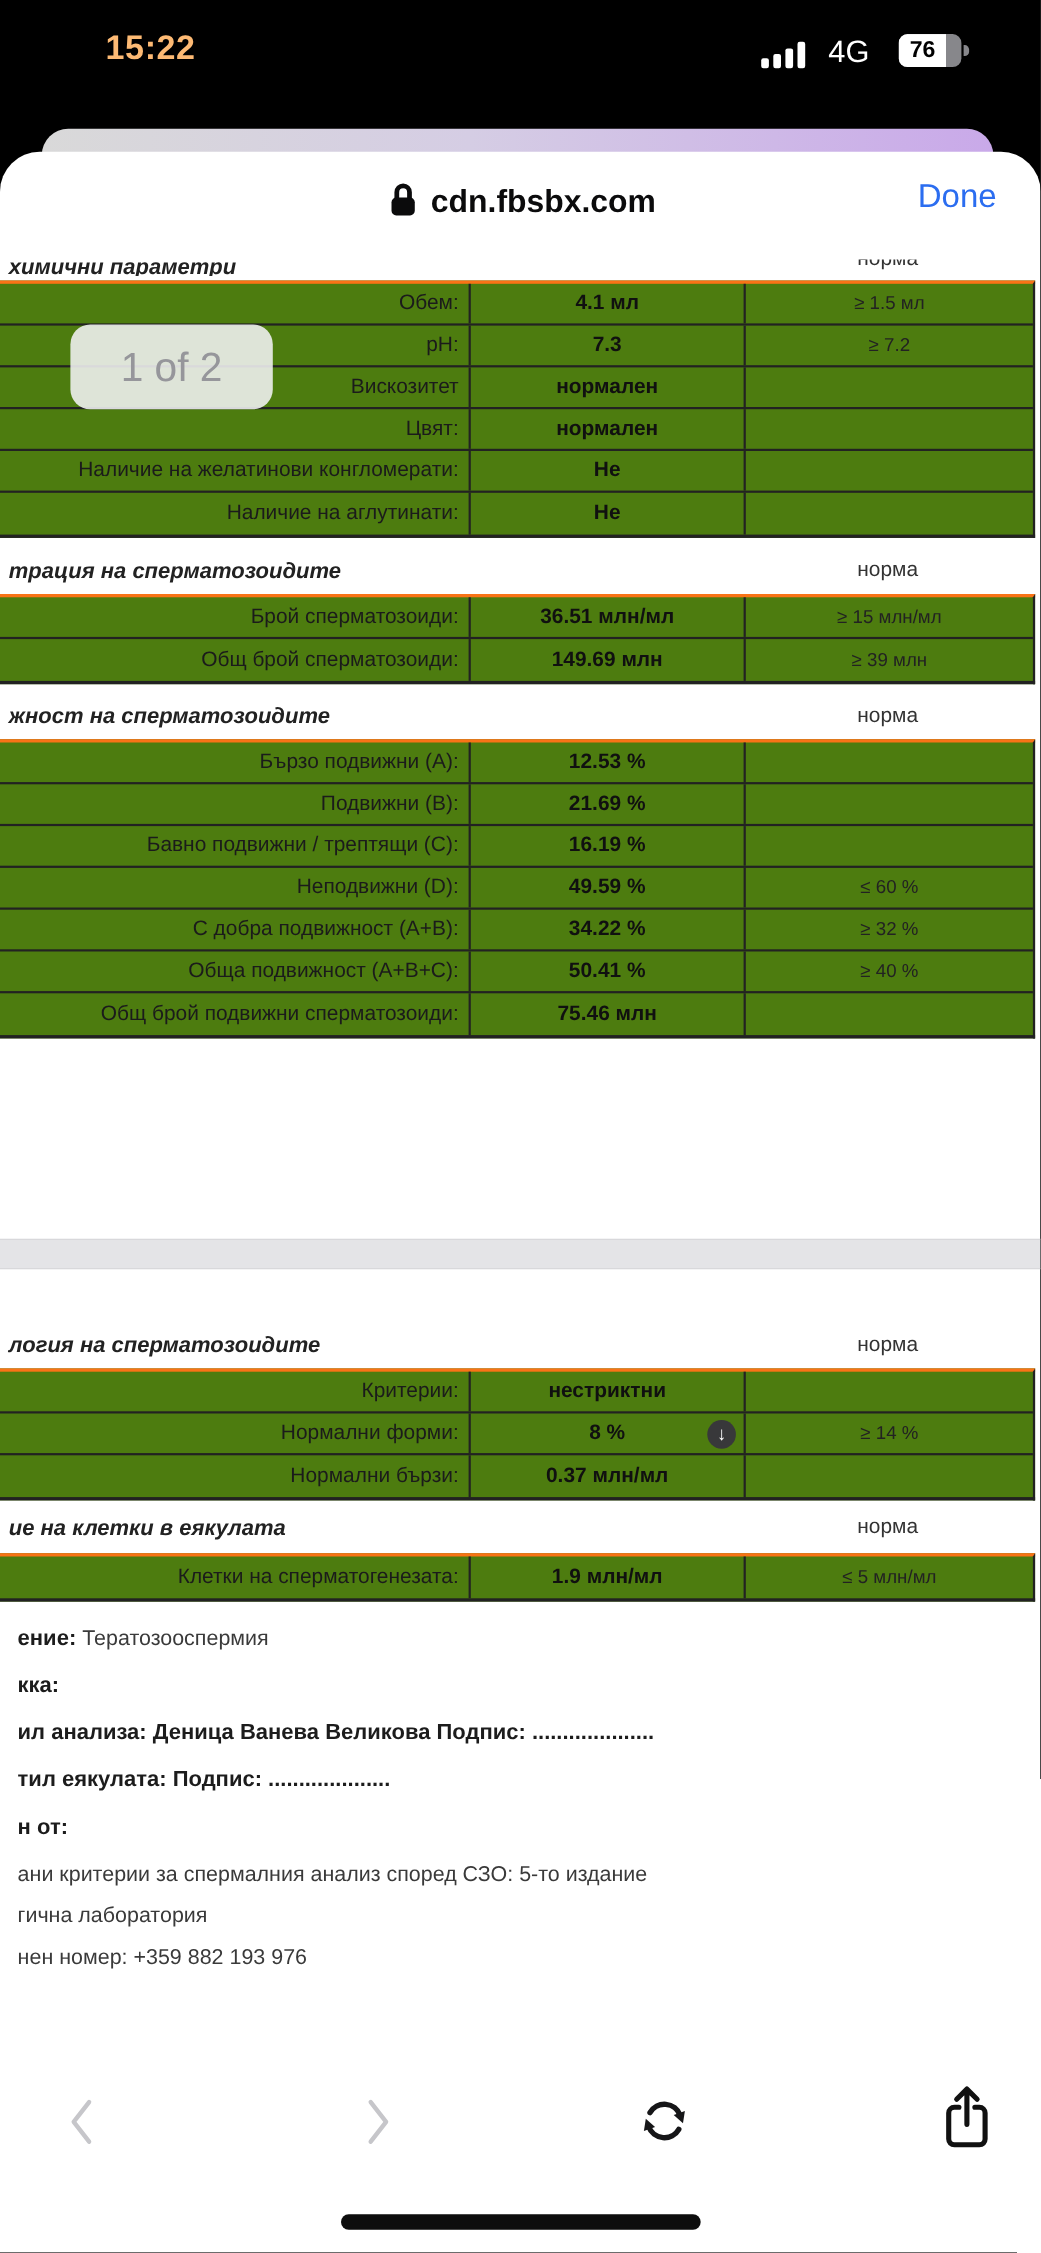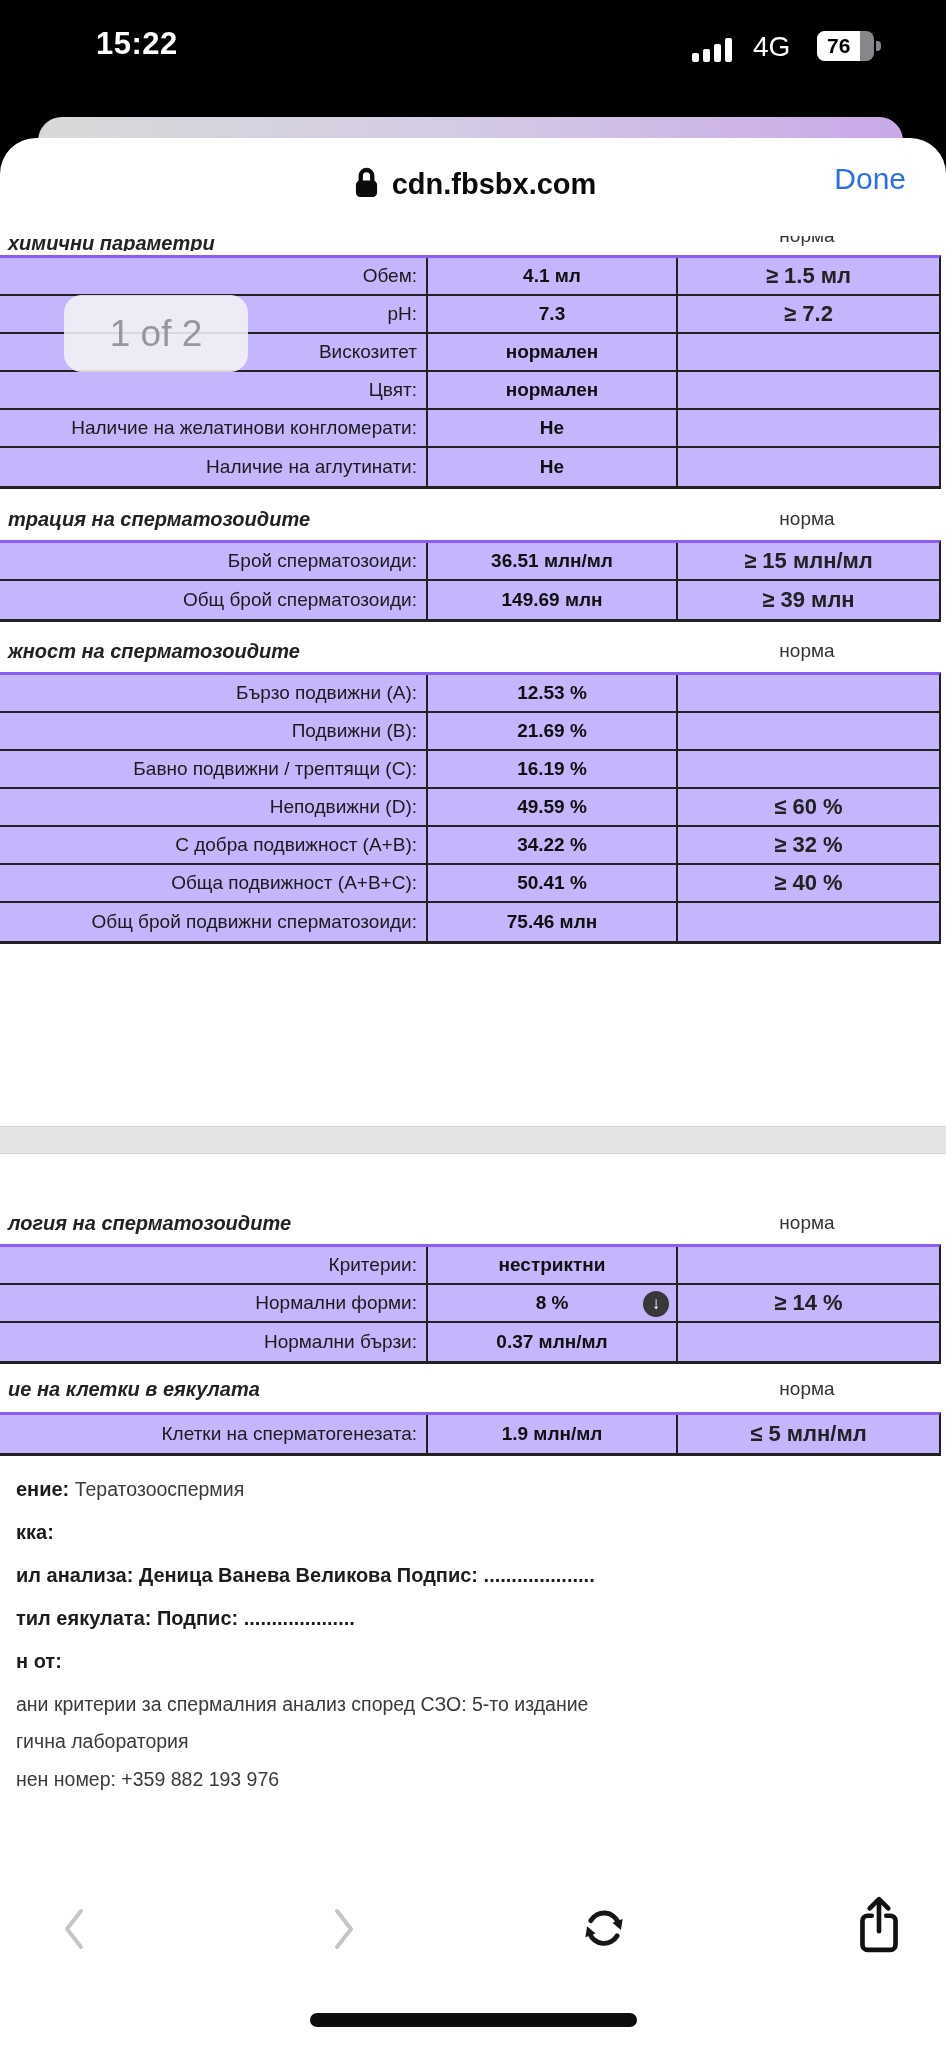--- a/index.html
+++ b/index.html
@@ -1,20 +1,20 @@
 <!DOCTYPE html>
 <html><head>
 <meta charset="utf-8">
 <style>
   html,body{margin:0;padding:0;background:#000;}
   .screen{position:relative;width:946px;height:2048px;background:#000;overflow:hidden;
           font-family:"Liberation Sans",sans-serif;-webkit-font-smoothing:antialiased;}
 
   
-  .time{position:absolute;left:96px;top:26px;color:#ffffff;font-size:31px;font-weight:700;letter-spacing:.5px;}
+  .time{position:absolute;left:96px;top:26px;color:#fdba74;font-size:31px;font-weight:700;letter-spacing:.5px;}
   .sig{position:absolute;left:692px;top:38px;width:48px;height:24px;}
   .sig i{position:absolute;bottom:0;width:7px;background:#fff;border-radius:2px;}
   .sig i:nth-child(1){left:0;height:9px}.sig i:nth-child(2){left:11px;height:13px}
   .sig i:nth-child(3){left:22px;height:18px}.sig i:nth-child(4){left:33px;height:24px}
   .net{position:absolute;left:753px;top:31px;color:#fff;font-size:28px;font-weight:500;}
   .batt{position:absolute;left:817px;top:31px;width:57px;height:30px;border-radius:8px;background:#87878b;overflow:hidden;}
   .batt .fill{position:absolute;left:0;top:0;bottom:0;width:76%;background:#fff;}
   .batt .pct{position:absolute;left:0;top:0;width:76%;height:100%;display:flex;align-items:center;justify-content:center;
              font-size:21px;font-weight:700;color:#000;text-align:center;}
   .batt-cap{position:absolute;left:876px;top:41px;width:5px;height:10px;background:#87878b;border-radius:0 4px 4px 0;}
@@ -32,29 +32,29 @@
         font-family:inherit;font-size:30px;font-weight:500;color:#2b6df0;cursor:pointer;}
 
   
   .sec-head{position:absolute;left:0;width:941px;height:26px;}
   .sec-title{display:inline-block;margin-left:8px;font-size:20px;font-weight:700;font-style:italic;color:#222;white-space:nowrap;}
   .sec-norm{position:absolute;left:678px;top:0;width:258px;text-align:center;font-size:19px;color:#333;}
   .sec-head.clipped{height:15px;overflow:hidden;}
   .sec-head.clipped .sec-title{margin-top:-11px;}
   .sec-head.clipped .sec-norm{top:-11px;}
 
-  .rtable{position:absolute;left:0;width:941px;box-sizing:border-box;background:#c4b5fd;
-          border-top:3px solid #8b5cf6;border-bottom:3px solid #222;border-right:2px solid #222;}
+  .rtable{position:absolute;left:0;width:941px;box-sizing:border-box;background:#4d7c0f;
+          border-top:3px solid #f97316;border-bottom:3px solid #222;border-right:2px solid #222;}
   .trow{display:flex;height:38px;box-sizing:border-box;border-bottom:2px solid #222;}
   .trow:last-child{border-bottom:none;}
   .c1{width:428px;box-sizing:border-box;display:flex;align-items:center;justify-content:flex-end;
       padding-right:9px;border-right:2px solid #222;font-size:19px;color:#1b1b1b;white-space:nowrap;}
   .c2{width:250px;box-sizing:border-box;display:flex;align-items:center;justify-content:center;
       border-right:2px solid #222;font-size:19px;font-weight:700;color:#101010;position:relative;}
-  .c3{flex:1;display:flex;align-items:center;justify-content:center;font-size:22px;color:#222;font-weight:bold;}
+  .c3{flex:1;display:flex;align-items:center;justify-content:center;font-size:17px;color:#222;}
   .flag{position:absolute;right:7px;top:6px;width:26px;height:26px;border-radius:50%;background:#38383a;
         color:#fff;font-size:17px;font-weight:700;line-height:26px;text-align:center;}
 
   .page-pill{position:absolute;left:64px;top:295px;width:184px;height:77px;border-radius:18px;
              background:rgba(243,243,245,.88);display:flex;align-items:center;justify-content:center;
              font-size:37px;font-weight:500;color:#96969b;}
   .page-gap{position:absolute;left:0;right:0;top:1126px;height:28px;background:#e4e4e7;
             box-shadow:inset 0 1px 0 #d4d4d8, inset 0 -1px 0 #d4d4d8;}
 
   .fline{position:absolute;left:16px;white-space:nowrap;font-size:19.5px;color:#3a3a3a;}

